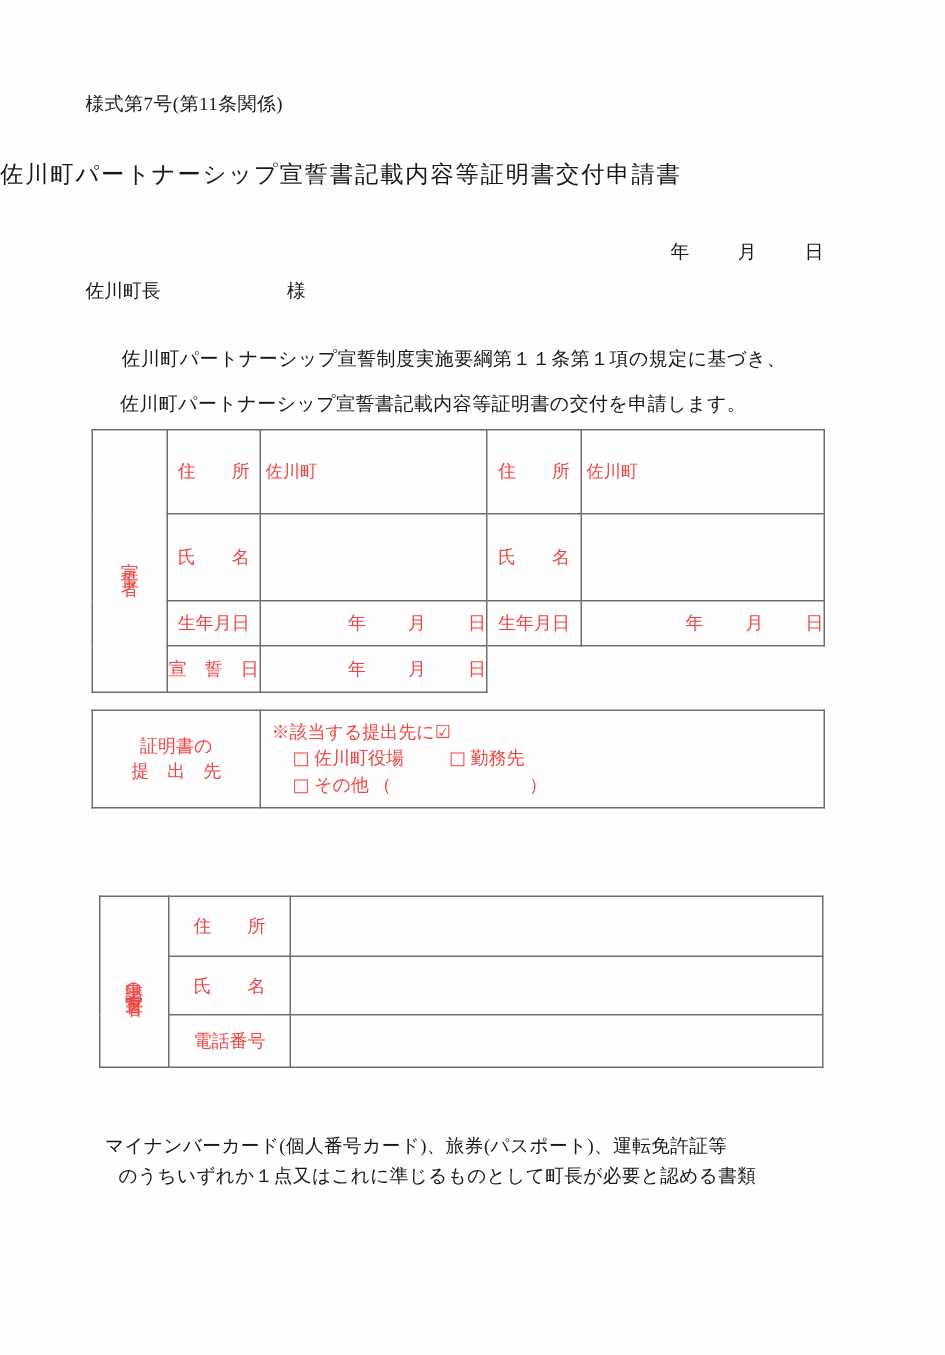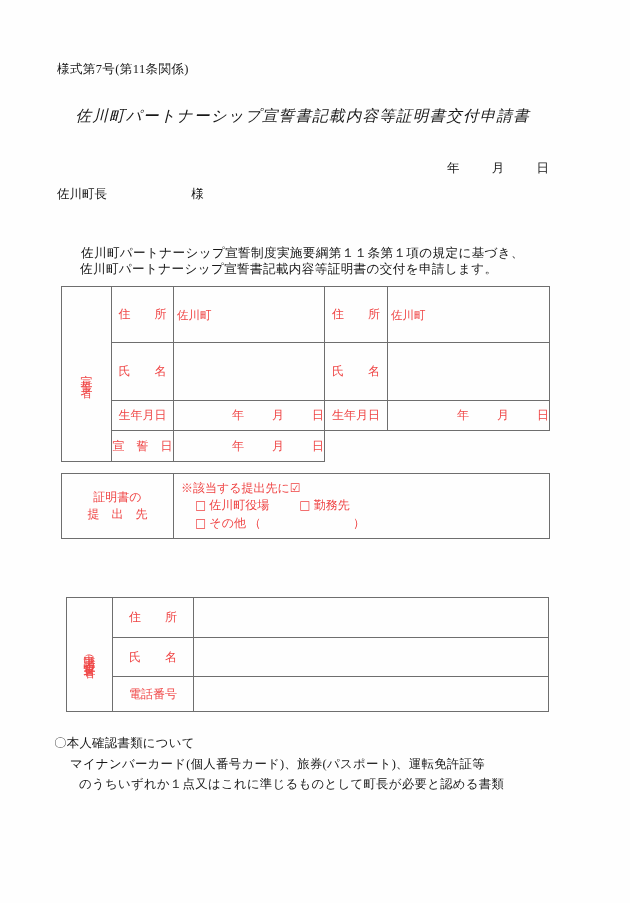--- a/index.html
+++ b/index.html
@@ -9,33 +9,33 @@
     color:#171717;
     -webkit-font-smoothing:antialiased;
   }
   .page { position:relative; width:630px; height:903px; overflow:hidden; background:#fefefe; }
 
   .abs { position:absolute; }
 
   .form-number { left:57px; top:61px; font-size:12.5px; letter-spacing:.4px; white-space:nowrap; }
 
   .doc-title {
-    left:0; top:106px; width:530px; text-align:right;
-    font-size:15.5px; letter-spacing:1.25px; white-space:nowrap;font-style:italic;
+    left:0; top:106px; width:530px; text-align:left;
+    font-size:15.5px; letter-spacing:1.25px; white-space:nowrap;
   }
 
   .date-line { left:390px; top:160px; width:159px; text-align:right; font-size:12.5px; white-space:nowrap; }
   .date-line span.ch { display:inline-block; }
   .date-line .gap { display:inline-block; width:26px; }
 
   .addressee { left:57px; top:186px; font-size:12.5px; white-space:nowrap; }
   .addressee .spacer { display:inline-block; width:78px; }
 
   .para { font-size:12.6px; letter-spacing:.35px; white-space:nowrap; }
-  .para1 { left:81px; top:231px;margin-top:14px; }
+  .para1 { left:81px; top:231px; }
   .para2 { left:68px; top:261px;margin-left:12px; }
 
   table.grid { border-collapse:collapse; table-layout:fixed; }
   table.grid td {
     border:1px solid #6e6e6e;
     font-size:12px;
     padding:0;
     vertical-align:middle;
     color:#ef4444;
   }
@@ -235,17 +235,16 @@
         <td class="lbl">氏　　名</td>
         <td class="val"></td>
       </tr>
       <tr class="a3">
         <td class="lbl">電話番号</td>
         <td class="val"></td>
       </tr>
     </tbody>
   </table>
 
-  <div class="abs notes note-head">〇本人確認書類について</div>
   <div class="abs notes note-l1">マイナンバーカード(個人番号カード)、旅券(パスポート)、運転免許証等</div>
   <div class="abs notes note-l2">のうちいずれか１点又はこれに準じるものとして町長が必要と認める書類</div>
 
 </div>
 
 </body></html>

